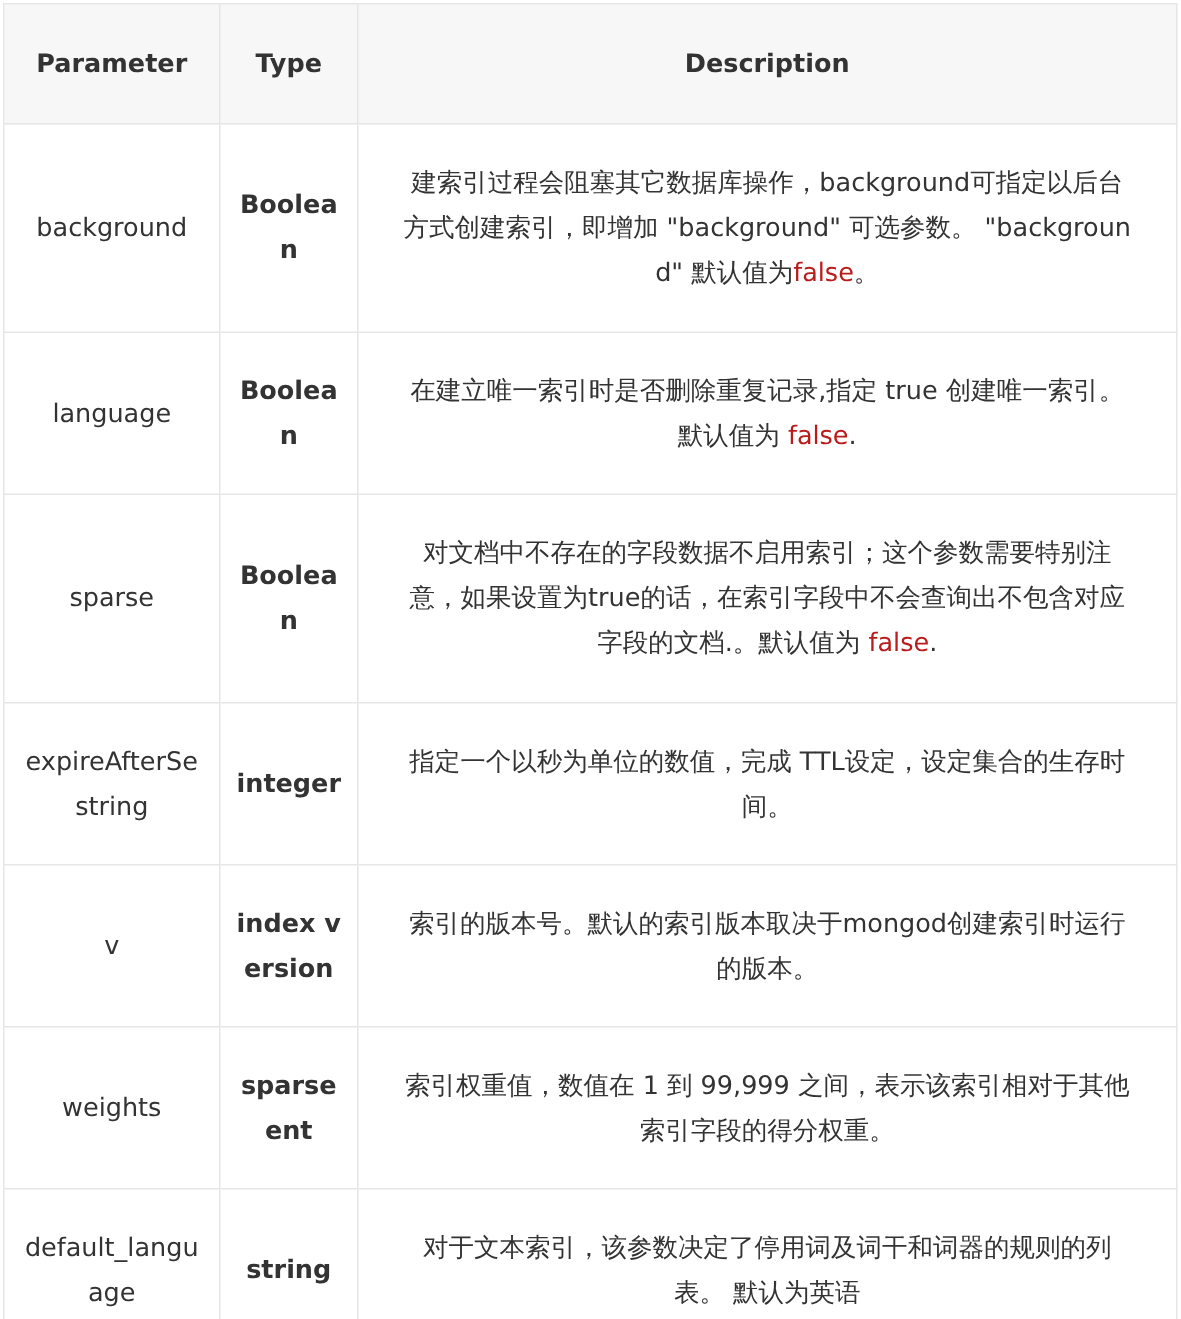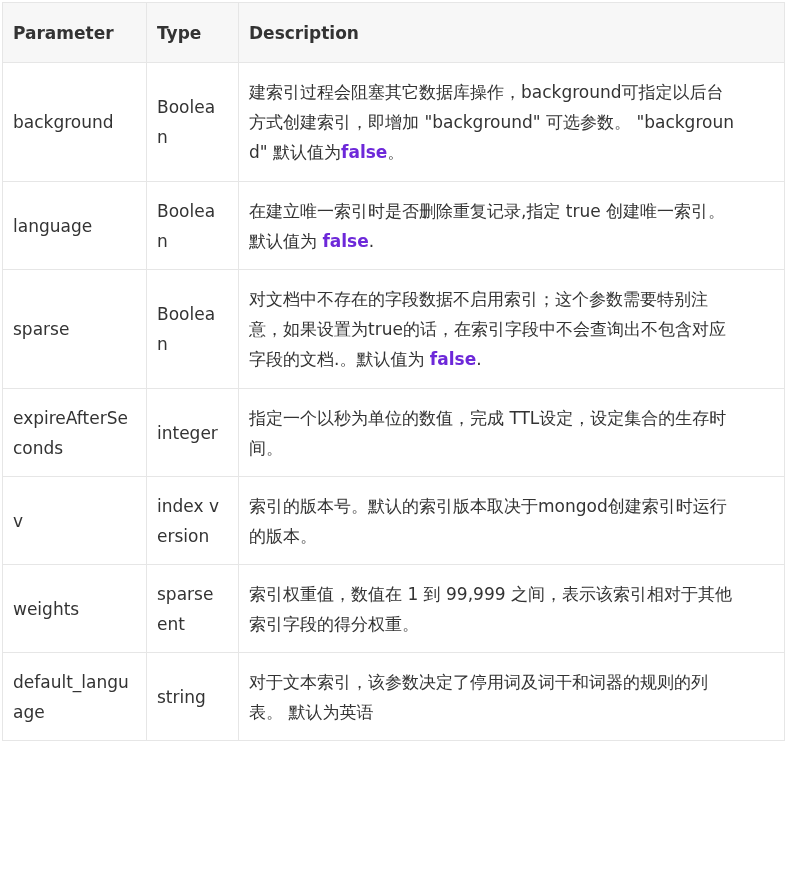--- a/index.html
+++ b/index.html
@@ -10,38 +10,38 @@
     }
     table.params {
       position: absolute; left: 2px; top: 2px;
       border-collapse: collapse;
       table-layout: fixed;
       width: 782px;
       font-size: 17px;
     }
     table.params th, table.params td {
       border: 1px solid #e6e6e6;
-      padding: 6px 10px;
-      text-align: left;
+      padding: 16px 10px;
+      text-align: center;
       vertical-align: middle;
       line-height: 30px;
     }
     table.params th {
       background: #f7f7f7;
       font-weight: bold;
       height: 47px;
       color: #333333;
     }
     col.c-param { width: 144px; }
     col.c-type  { width: 92px; }
     col.c-desc  { width: 546px; }
     td.pcell { white-space: pre-line; }
-    td.tcell { white-space: pre-line; }
+    td.tcell { white-space: pre-line; font-weight: bold; }
     td.dcell { white-space: pre-line; }
-    .b { font-weight: bold; color: #6d28d9; }
+    .b { font-weight: normal; color: #b91c1c; }
     tr.r3 td { height: 106px; }
     tr.r2 td { height: 75px; }
   </style>
 </head>
 <body>
 
 <table class="params">
   <colgroup>
     <col class="c-param">
     <col class="c-type">
@@ -73,21 +73,21 @@
     <tr class="r3">
       <td class="pcell">sparse</td>
       <td class="tcell">Boolea
 n</td>
       <td class="dcell"><span>对文档中不存在的字段数据不启用索引；这个参数需要特别注
 意，如果设置为true的话，在索引字段中不会查询出不包含对应
 字段的文档.。默认值为 </span><span class="b">false</span><span>.</span></td>
     </tr>
     <tr class="r2">
       <td class="pcell">expireAfterSe
-conds</td>
+string</td>
       <td class="tcell">integer</td>
       <td class="dcell"><span>指定一个以秒为单位的数值，完成 TTL设定，设定集合的生存时
 间。</span><span class="b"></span><span></span></td>
     </tr>
     <tr class="r2">
       <td class="pcell">v</td>
       <td class="tcell">index v
 ersion</td>
       <td class="dcell"><span>索引的版本号。默认的索引版本取决于mongod创建索引时运行
 的版本。</span><span class="b"></span><span></span></td>

